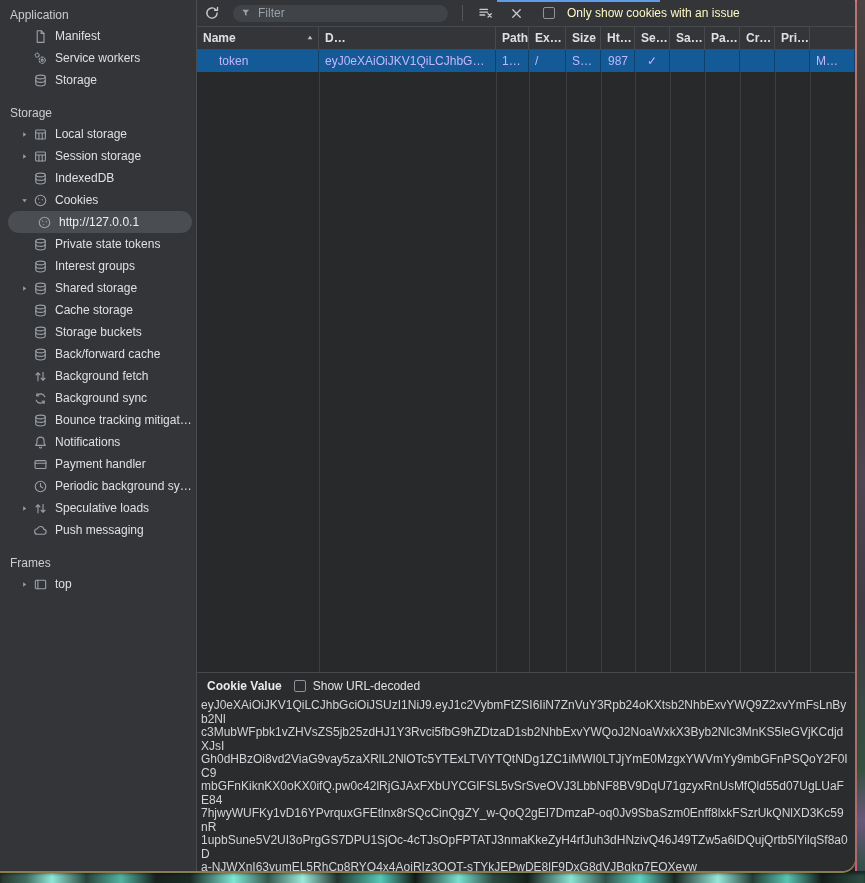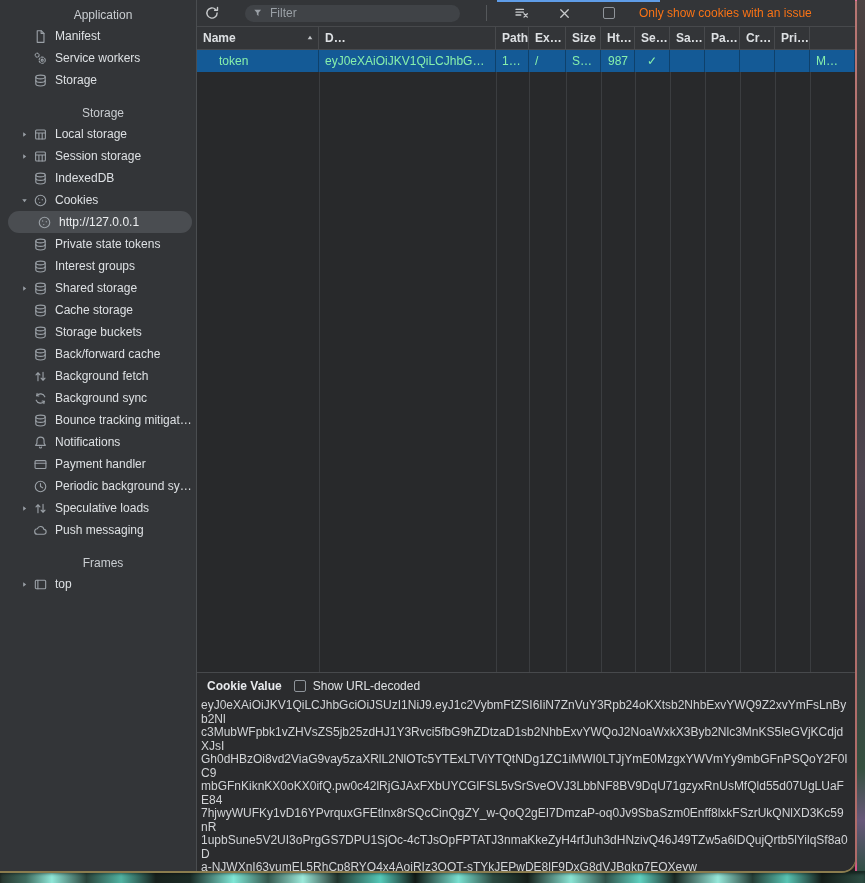--- a/index.html
+++ b/index.html
@@ -33,69 +33,69 @@
     position:absolute;left:0;top:0;width:855px;height:871px;
     background:#28292b;
     border-bottom-right-radius:13px;
     box-shadow:0 2px 0 0 var(--border-gold,#8a7c4e),2px 1px 0 0 rgba(138,124,78,.55);
     overflow:hidden;
   }
   .tab-indicator{position:absolute;left:497px;top:0;width:163px;height:2px;background:var(--tab-indicator,#5f9de8);z-index:9}
   
   .sidebar{
     position:absolute;left:0;top:0;width:197px;height:871px;box-sizing:border-box;
-    background:#333538;border-right:1px solid #4a4d50;overflow:hidden;text-align:center;
+    background:#333538;border-right:1px solid #4a4d50;overflow:hidden;
   }
   .sb-section-title{height:20px;line-height:20px;padding-left:10px;margin-top:12px;font-size:12px;color:#c9cdd1;white-space:nowrap}
   .sb-section:first-child .sb-section-title{margin-top:5px}
   .sb-item{height:22px;display:flex;align-items:center;padding-left:16px;cursor:default;position:relative;box-sizing:border-box}
   .sb-exp{width:16px;min-width:16px;display:flex;align-items:center;justify-content:center}
   .sb-icon{width:16px;min-width:16px;height:16px;margin-right:7px;display:flex;align-items:center;justify-content:center}
   .sb-label{font-size:12px;color:#dde0e3;white-space:nowrap;overflow:hidden;text-overflow:ellipsis;padding-right:4px}
   .sb-item.selected{
     background:var(--sidebar-selected,#4a4d51);
     border-radius:11px;margin:0 4px 0 8px;padding-left:28px;
   }
   .sb-item.selected .sb-label{color:#eceef0}
   
   .right-pane{position:absolute;left:197px;top:0;width:658px;height:871px}
   .toolbar{
     height:27px;background:#333538;border-bottom:1px solid #47494c;
-    display:flex;align-items:center;padding:0 6px;gap:24px;box-sizing:border-box;
+    display:flex;align-items:center;padding:0 6px;gap:12px;box-sizing:border-box;
   }
   .tb-btn{display:flex;align-items:center;justify-content:center;width:18px;height:18px;cursor:pointer}
   .filter-pill{
     width:215px;height:17px;background:#404347;border-radius:9px;
     display:flex;align-items:center;padding:0 7px;gap:5px;box-sizing:border-box;
   }
   .filter-input{background:transparent;border:none;outline:none;color:#e8eaed;font-size:12px;width:100%;padding:0;font-family:"Liberation Sans",sans-serif}
   .filter-input::placeholder{color:#9aa0a6}
   .tb-divider{width:1px;height:16px;background:#55585b;margin:0 2px}
   .checkbox{width:12px;height:12px;min-width:12px;border:1.5px solid #8f949a;border-radius:2px;box-sizing:border-box;margin-left:6px}
-  .tb-label{font-size:12px;color:#f97316;white-space:nowrap}
+  .tb-label{font-size:12px;color:#fef9c3;white-space:nowrap}
   
   .grid-header{
     position:absolute;top:27px;left:0;right:0;height:23px;box-sizing:border-box;
     background:#333538;border-bottom:1px solid #47494c;
     display:grid;grid-template-columns:122px 177px 33px 37px 35px 34px 35px 35px 35px 35px 35px 1fr;
   }
   .gh-cell{
     display:flex;align-items:center;padding:0 3px 0 6px;font-size:12px;color:#dde0e3;
     border-right:1px solid #47494c;overflow:hidden;white-space:nowrap;box-sizing:border-box;cursor:pointer;font-weight:bold;
   }
   .gh-cell .spacer{flex:1}
   .grid-body{position:absolute;top:50px;left:0;right:0;bottom:199px;background:#28292b;overflow:hidden}
   .col-line{position:absolute;top:0;bottom:0;width:1px;background:#3b3d40}
   .cookie-row{
     position:absolute;top:0;left:0;right:0;height:22px;cursor:pointer;
     display:grid;grid-template-columns:122px 177px 33px 37px 35px 34px 35px 35px 35px 35px 35px 1fr;
     background:var(--selection-blue,#145a96);
   }
   .cookie-row .cell{
-    font-size:12px;color:#86efac;line-height:22px;padding:0 6px;box-sizing:border-box;
+    font-size:12px;color:#c4b5fd;line-height:22px;padding:0 6px;box-sizing:border-box;
     white-space:nowrap;overflow:hidden;text-overflow:ellipsis;border-right:1px solid rgba(0,0,0,.28);
   }
   .cookie-row .cell.c-name{padding-left:22px}
   .cookie-row .cell.c-size{text-align:right}
   .cookie-row .cell.c-httponly{text-align:center}
   
   .cookie-panel{
     position:absolute;left:0;right:0;bottom:0;height:199px;box-sizing:border-box;
     background:#2b2c2e;border-top:1px solid #47494c;
   }

